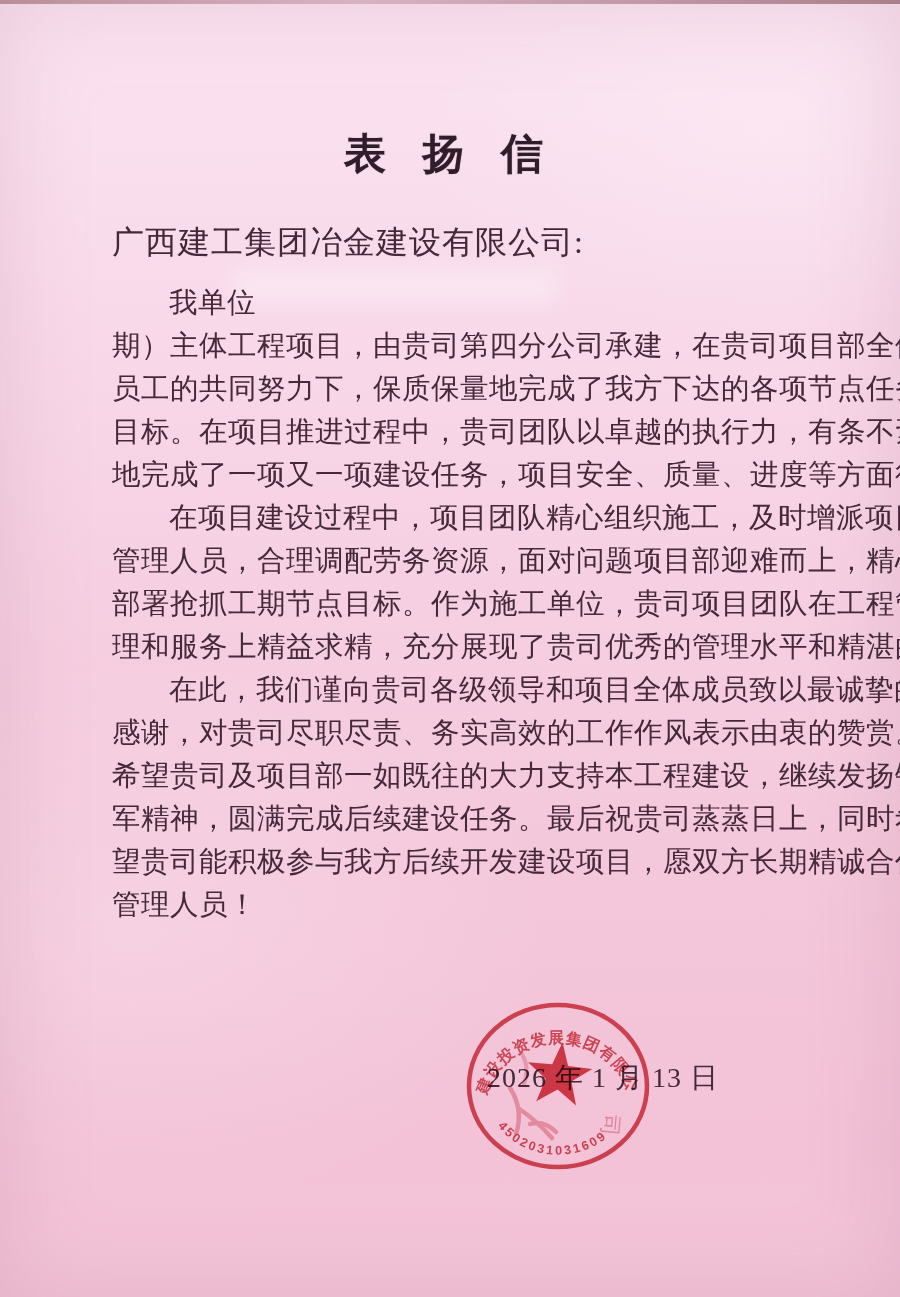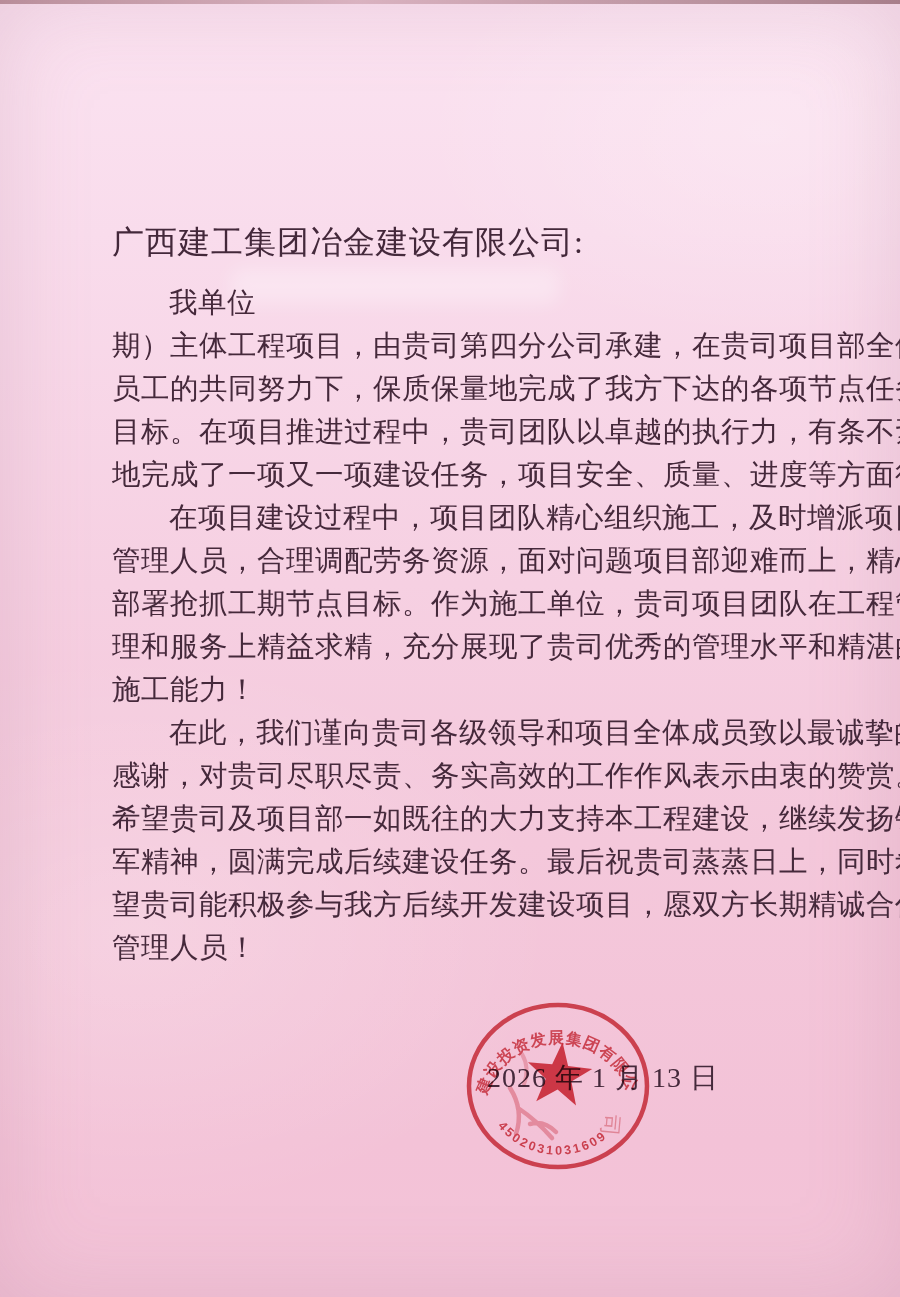--- a/index.html
+++ b/index.html
@@ -68,36 +68,36 @@
     mix-blend-mode:multiply;
     opacity:0.95;
   }
   .seal svg { filter:blur(0.4px); }
 </style>
 </head>
 <body>
 
 <div class="page">
 
+  <div class="title">表 扬 信</div>
 
   <div class="recipient">广西建工集团冶金建设有限公司:</div>
 
   <div class="smudge"></div>
 
   <div class="letter-body">
     <div class="line indent">我单位</div>
     <div class="line">期）主体工程项目，由贵司第四分公司承建，在贵司项目部全体</div>
     <div class="line">员工的共同努力下，保质保量地完成了我方下达的各项节点任务</div>
     <div class="line">目标。在项目推进过程中，贵司团队以卓越的执行力，有条不紊</div>
     <div class="line">地完成了一项又一项建设任务，项目安全、质量、进度等方面得</div>
     <div class="line indent">在项目建设过程中，项目团队精心组织施工，及时增派项目</div>
     <div class="line">管理人员，合理调配劳务资源，面对问题项目部迎难而上，精心</div>
     <div class="line">部署抢抓工期节点目标。作为施工单位，贵司项目团队在工程管</div>
     <div class="line">理和服务上精益求精，充分展现了贵司优秀的管理水平和精湛的</div>
-    <div class="line">施工能力！</div>
     <div class="line indent">在此，我们谨向贵司各级领导和项目全体成员致以最诚挚的</div>
     <div class="line">感谢，对贵司尽职尽责、务实高效的工作作风表示由衷的赞赏。</div>
     <div class="line">希望贵司及项目部一如既往的大力支持本工程建设，继续发扬铁</div>
     <div class="line">军精神，圆满完成后续建设任务。最后祝贵司蒸蒸日上，同时希</div>
     <div class="line">望贵司能积极参与我方后续开发建设项目，愿双方长期精诚合作，</div>
     <div class="line">管理人员！</div>
   </div>
 
 
   <div class="dateline">2026 年 1 月 13 日</div>

